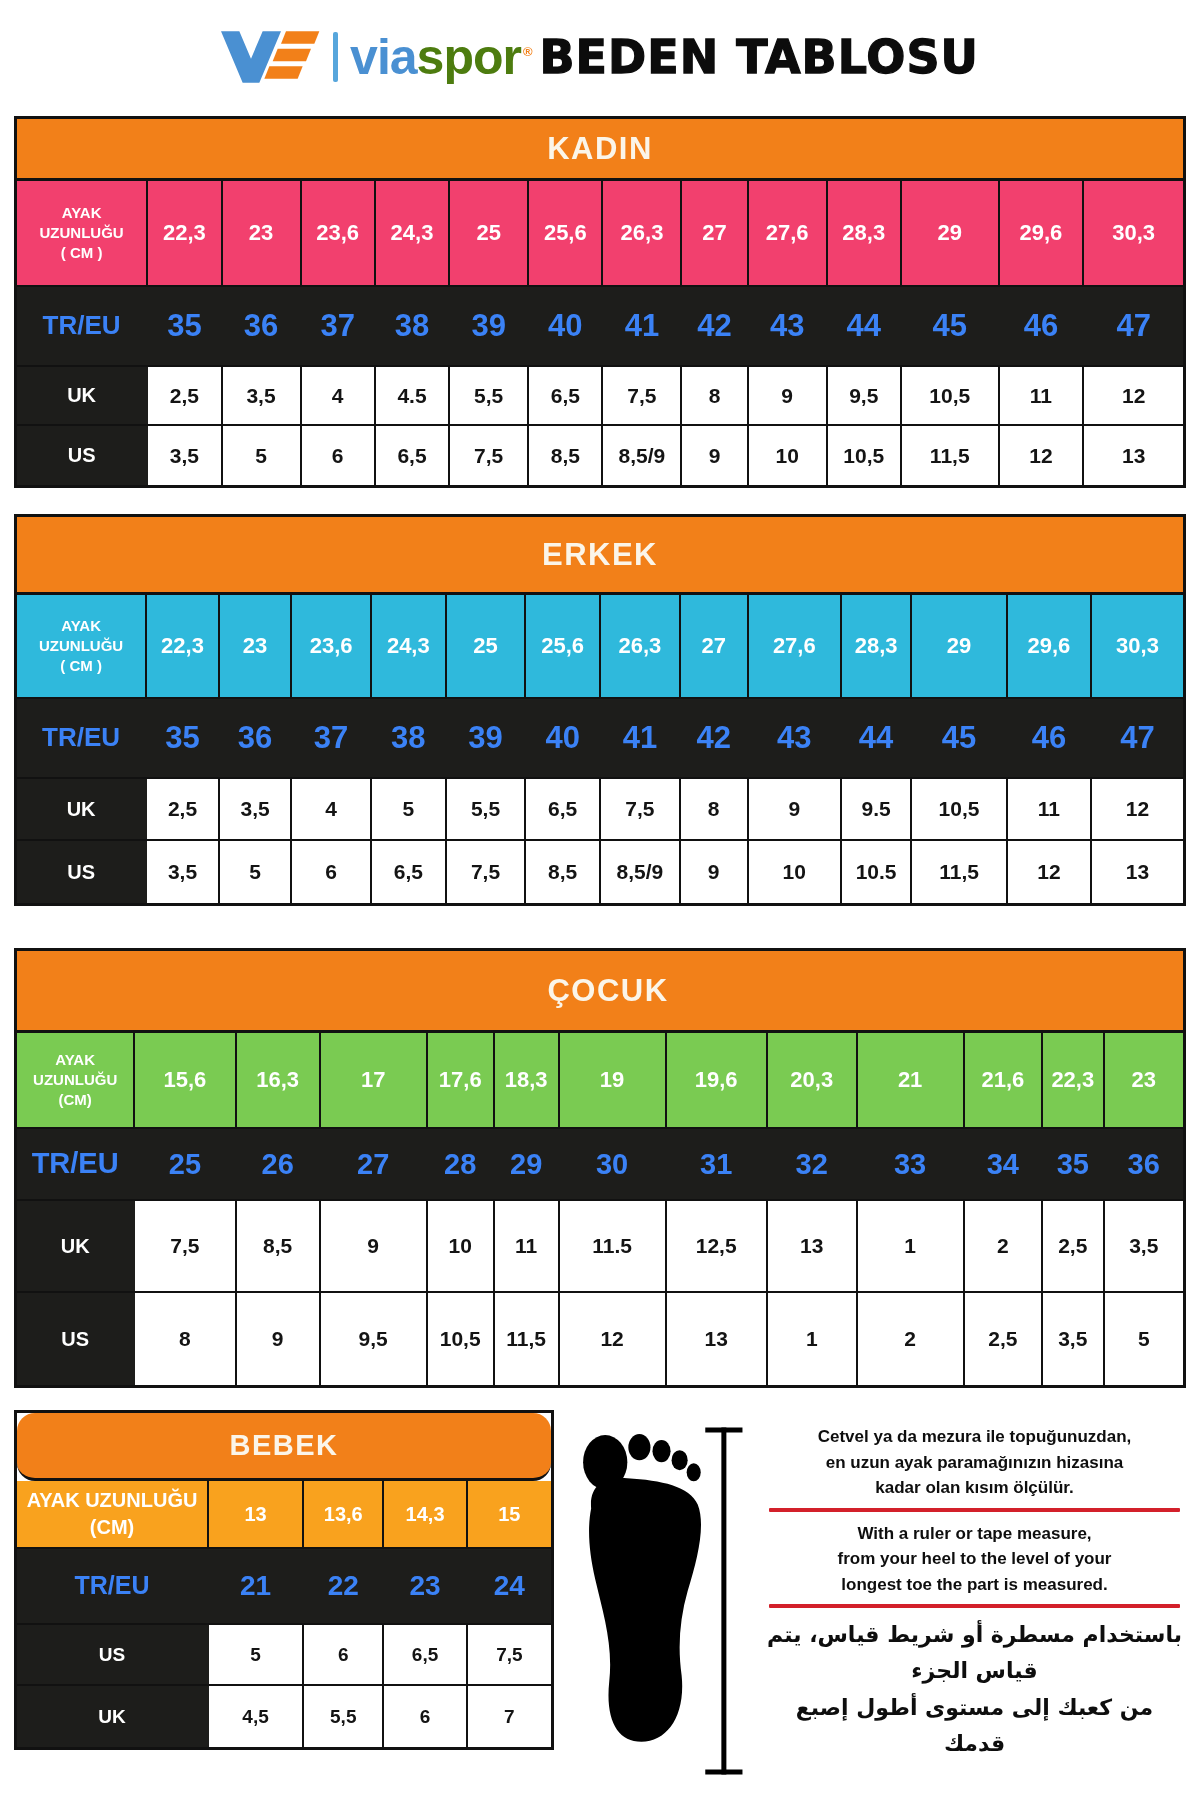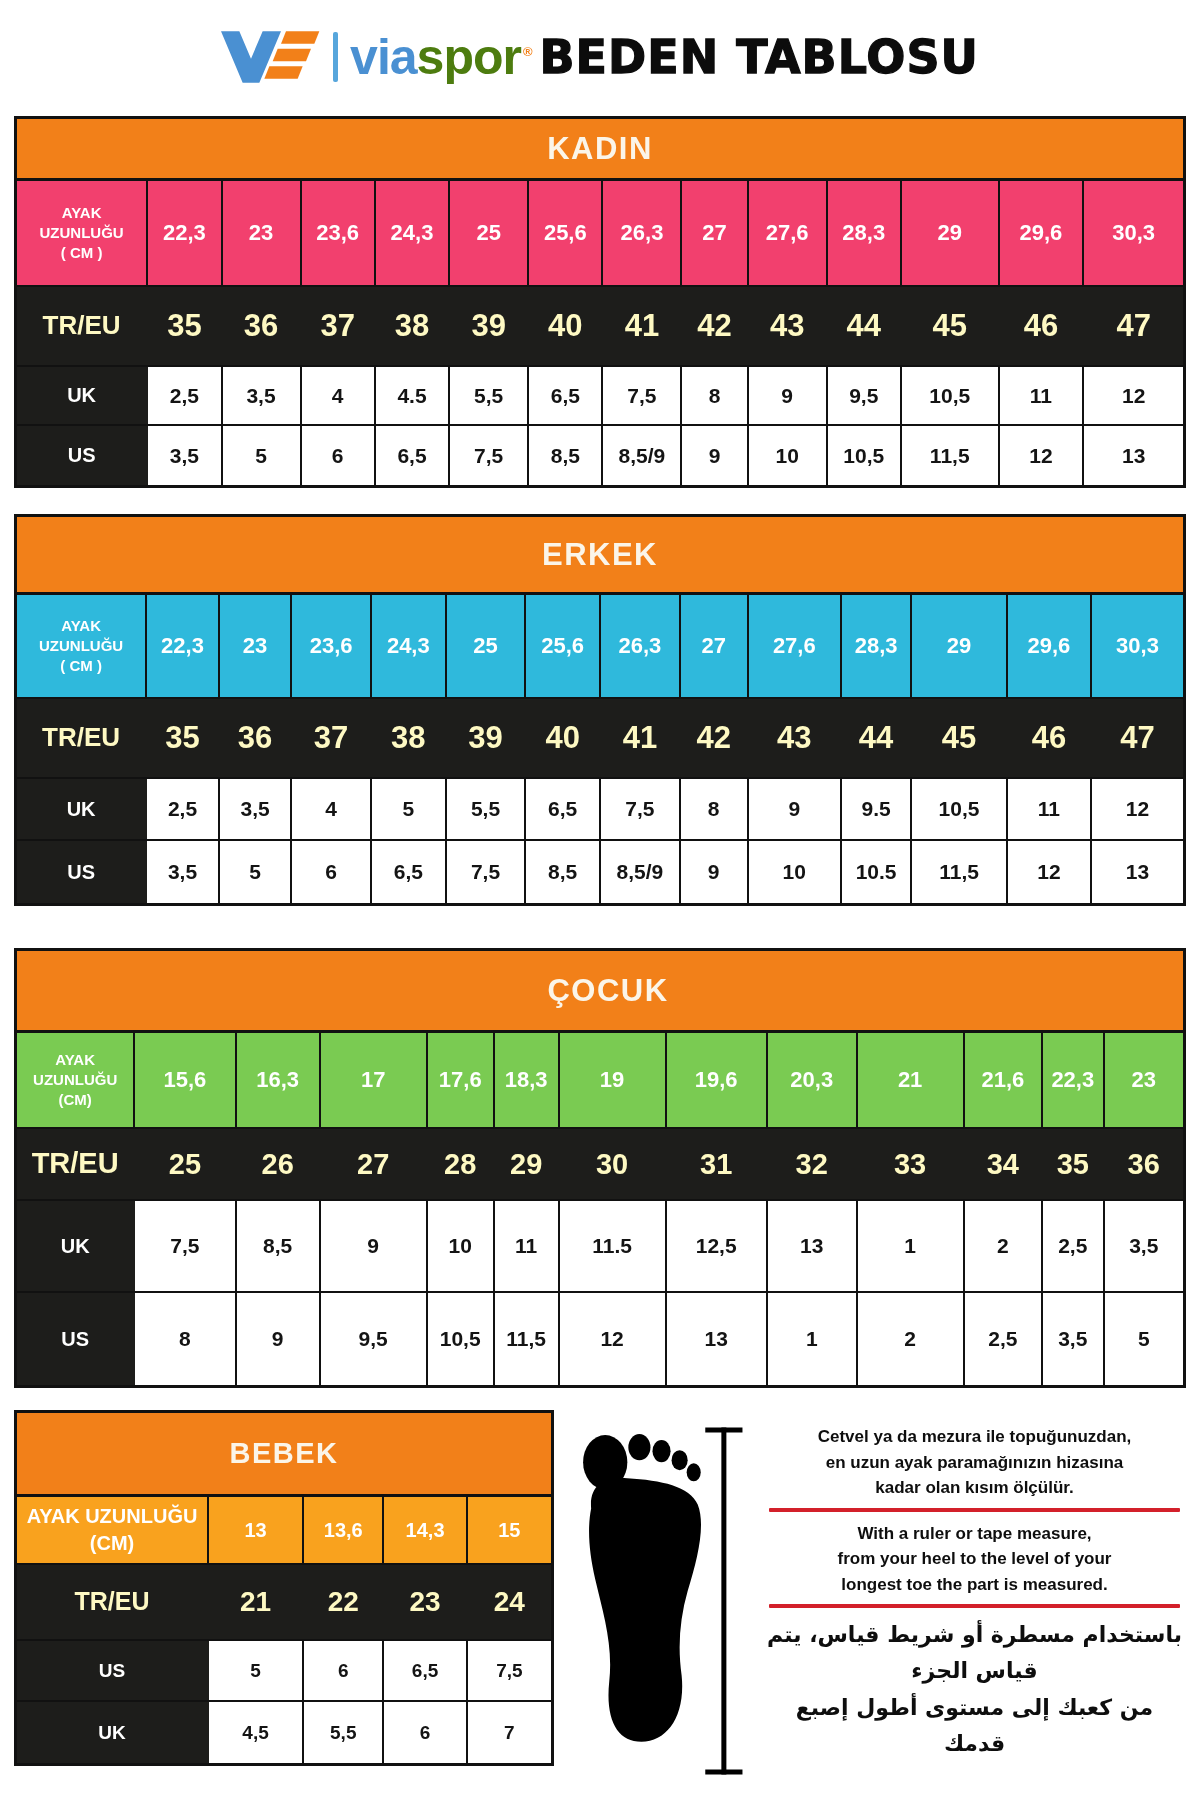--- a/index.html
+++ b/index.html
@@ -24,21 +24,21 @@
   .t-kadin { margin-top:12px; }
   .t-cocuk { margin-top:42px; }
   .ttitle { background:#F28019; color:#FBF5E9; display:flex; align-items:center; justify-content:center;
             font-size:31px; font-weight:800; letter-spacing:1.5px; border-bottom:3px solid #111; }
   .trow { display:grid; border-bottom:2px solid #111; }
   .trow:last-child { border-bottom:none; }
   .cell { display:flex; align-items:center; justify-content:center; overflow:hidden;
           border-right:2px solid #111; }
   .cell:last-child { border-right:none; }
   .cell.cm { color:#fff; font-weight:700; font-size:22px; }
-  .cell.dark { background:#1D1D1B; color:#fef9c3; font-weight:800; font-size:31px; border-right-color:#1D1D1B; }
+  .cell.dark { background:#1D1D1B; color:#3b82f6; font-weight:800; font-size:31px; border-right-color:#1D1D1B; }
   .cell.light { background:#fff; color:#141414; font-weight:700; font-size:21px; }
   .labelcell { flex-direction:column; line-height:1.35; text-align:center; }
   .labelcell.cm { font-size:15px; font-weight:700; color:#fff; }
   .labelcell.dark { font-size:26px; }
   .labelcell.light { background:#1D1D1B; color:#fff; font-size:20px; border-right-color:#1D1D1B; }
 
   .t-cocuk .cell.dark { font-size:29px; }
 
   
   .bottom { display:flex; margin-top:22px; align-items:flex-start; }
@@ -286,21 +286,21 @@
           <div class="cell light">1</div>
           <div class="cell light">2</div>
           <div class="cell light">2,5</div>
           <div class="cell light">3,5</div>
           <div class="cell light">5</div>
         </div>
       </section>
 
     <div class="bottom">
       <section class="size-table t-bebek">
-          <div class="ttitle" style="height: 84px;">BEBEK</div>
+          <div class="ttitle" style="height: 68px; border-radius: 18px;">BEBEK</div>
           <div class="trow cm" style="display: grid; grid-template-columns: 196fr 97fr 82fr 85fr 85fr; height: 68px;">
             <div class="cell labelcell cm" style="background: rgb(249, 162, 30);">
               <div>AYAK UZUNLUĞU</div>
               <div>(CM)</div>
             </div>
             <div class="cell cm" style="background: rgb(249, 162, 30);">13</div>
             <div class="cell cm" style="background: rgb(249, 162, 30);">13,6</div>
             <div class="cell cm" style="background: rgb(249, 162, 30);">14,3</div>
             <div class="cell cm" style="background: rgb(249, 162, 30);">15</div>
           </div>

